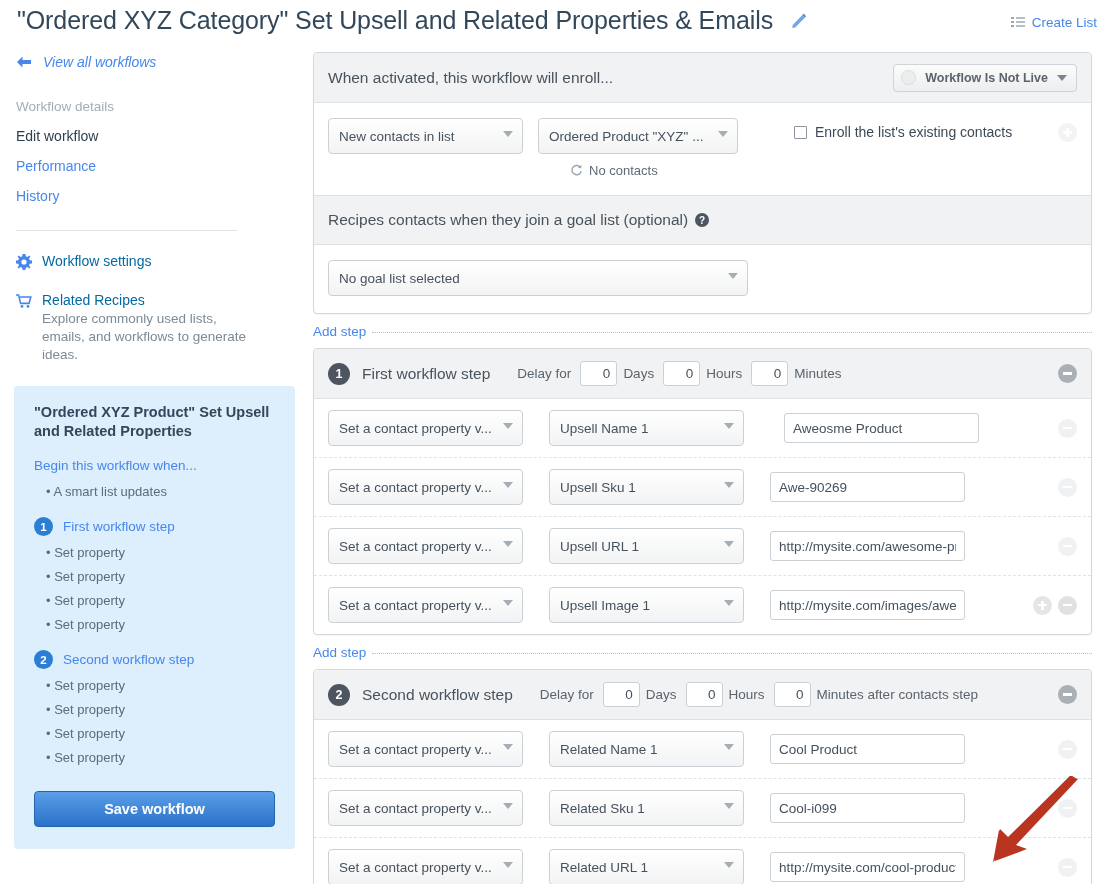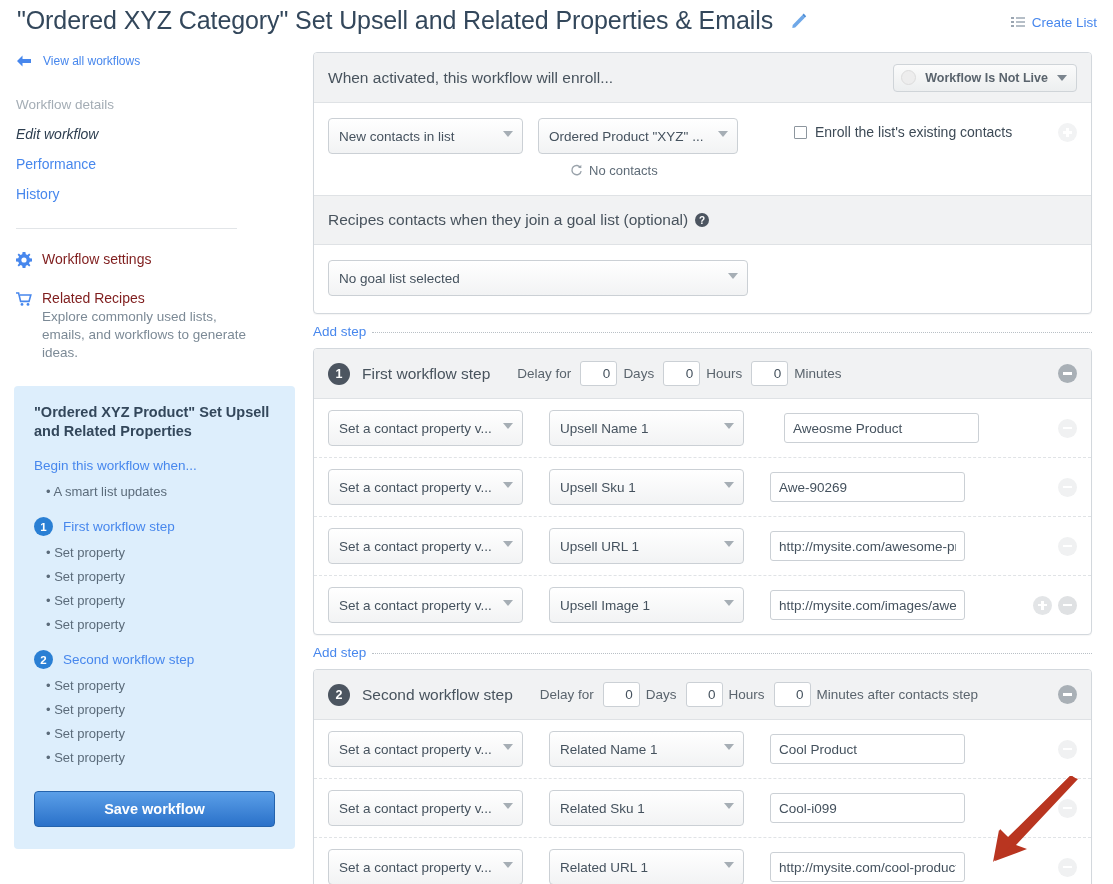--- a/index.html
+++ b/index.html
@@ -33,36 +33,36 @@
   .list-icon i {
     position: absolute; left: 0; height: 2px; background: #9aa5b1; display: block;
   }
   .list-icon i.d { width: 3px; }
   .list-icon i.l { left: 5px; width: 9px; background: #b5bec7; }
 
   
   .sidebar { position: absolute; left: 0; top: 46px; width: 300px; }
   .view-all {
     display: flex; align-items: center; gap: 11px;
-    margin: 8px 0 0 16px; color: #4787ed; font-size: 12px; cursor: pointer;
+    margin: 8px 0 0 16px; color: #4787ed; font-size: 14px; cursor: pointer; font-style: italic;
   }
   .back-arrow { width: 16px; height: 14px; }
   .sb-section-label {
     margin: 29px 0 0 16px; font-size: 13.5px; color: #a4adb5;
   }
   .sb-link {
     margin: 14px 0 0 16px; font-size: 14px; color: #4787ed; cursor: pointer;
   }
-  .sb-link.active { color: #2d3e50; font-weight: normal; font-style: italic; }
+  .sb-link.active { color: #2d3e50; font-weight: normal; }
   .sb-divider {
     margin: 26px 16px 0 16px; width: 221px; height: 1px; background: #e2e5e8;
   }
   .sb-action {
     display: flex; align-items: flex-start; gap: 10px;
-    margin: 22px 0 0 16px; color: #7f1d1d; font-size: 14px; cursor: pointer;
+    margin: 22px 0 0 16px; color: #0369a1; font-size: 14px; cursor: pointer;
   }
   .sb-action .glyph { width: 16px; flex: 0 0 16px; margin-top: 1px; }
   .sb-action-desc {
     margin: 1px 0 0 42px; width: 210px; color: #7c8a96;
     font-size: 13.5px; line-height: 18px;
   }
 
   
   .recipe-panel {
     position: absolute; left: 14px; top: 340px;

